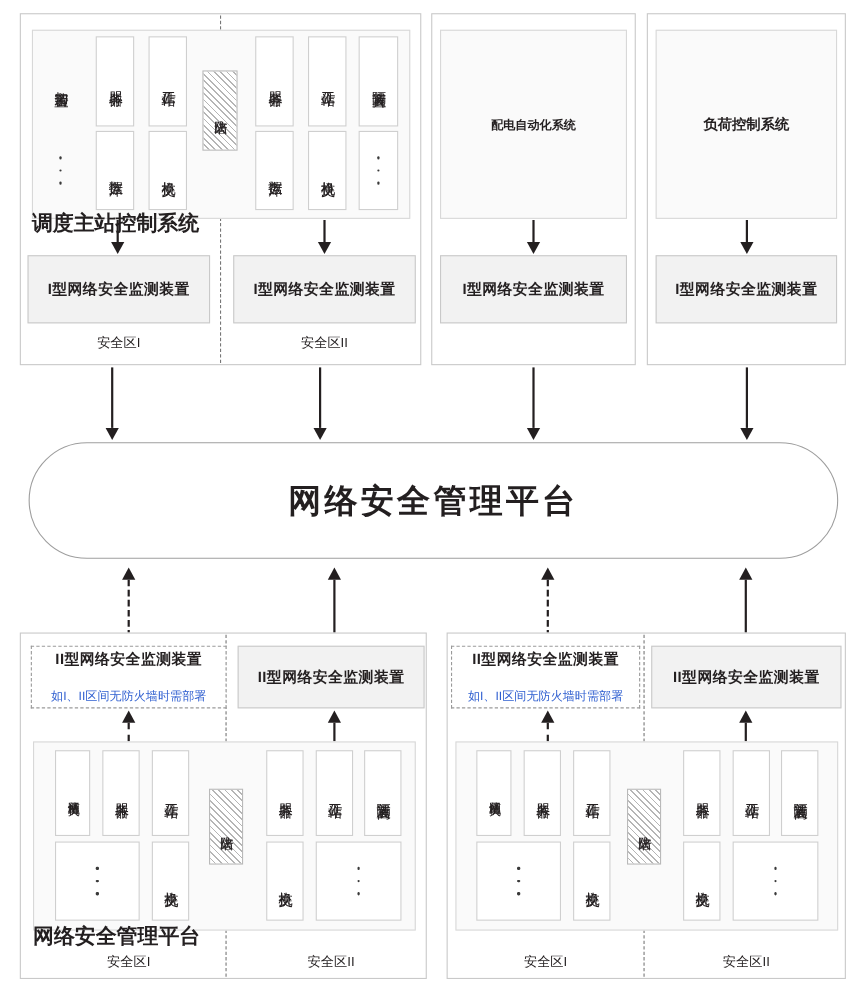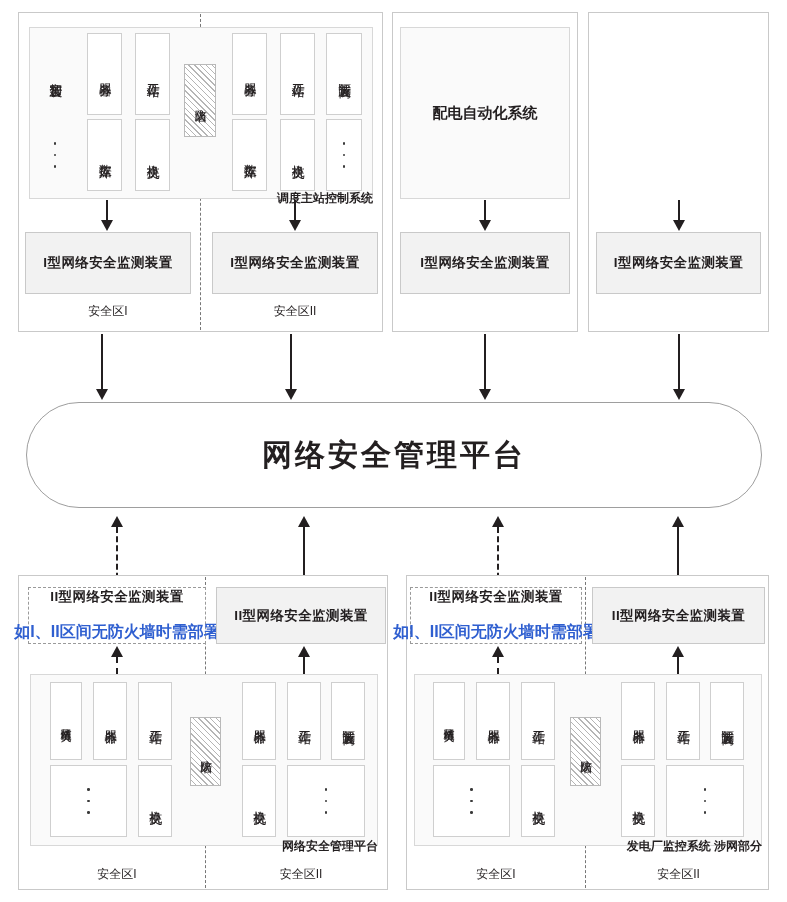--- a/index.html
+++ b/index.html
@@ -75,23 +75,23 @@
     );
     display: flex;
     align-items: center;
     justify-content: center;
   }
   .firewall .vtext { background: transparent; font-size: 12px; }
 
   
   .grouplabel {
     position: absolute;
-    font-size: 12px;
+    font-size: 19px;
     font-weight: 700;
-    text-align: right;
+    text-align: left;
     white-space: nowrap;
   }
   .zonelabel {
     position: absolute;
     font-size: 12px;
     text-align: center;
     white-space: nowrap;
   }
 
   
@@ -104,23 +104,23 @@
     align-items: center;
     justify-content: center;
     text-align: right;
   }
   .mdev .t1 { font-size: 13.5px; font-weight: 700; letter-spacing: 0.4px; white-space: nowrap; }
   .mdev.dashed {
     border: 1px dashed #9a9a9a;
     background: #ffffff;
   }
   .mdev .t2 {
-    font-size: 16px;
+    font-size: 11px;
     color: #2f5fd0;
-    font-weight: 700;
+    font-weight: 400;
     margin-top: 16px;
     white-space: nowrap;
   }
 
   
   .platform {
     position: absolute;
     border: 1px solid #9e9e9e;
     border-radius: 60px;
     background: #ffffff;
@@ -246,31 +246,35 @@
   <div class="mdev" style="left:212px; top:232px; width:166px; height:62px;">
     <div class="t1">I型网络安全监测装置</div>
   </div>
 
   <div class="zonelabel" style="left:25px; top:303px; width:166px;">安全区I</div>
   <div class="zonelabel" style="left:212px; top:303px; width:166px;">安全区II</div>
 
   <div class="panel" style="left:392px; top:12px; width:186px; height:320px;"></div>
   <div class="group" style="left:400px; top:27px; width:170px; height:172px;
               display:flex; align-items:center; justify-content:center;">
-    <span style="font-size:15px; font-weight:700;">配电自动化系统</span>
+    <span style="font-size:11px; font-weight:700;">配电自动化系统</span>
   </div>
   <div class="conn down" style="left:478px; top:200px; width:14px; height:31px;">
     <div class="shaft" style="height:20px;"></div>
       <div class="head"></div>
   </div>
   <div class="mdev" style="left:400px; top:232px; width:170px; height:62px;">
     <div class="t1">I型网络安全监测装置</div>
   </div>
 
   <div class="panel" style="left:588px; top:12px; width:181px; height:320px;"></div>
+  <div class="group" style="left:596px; top:27px; width:165px; height:172px;
+              display:flex; align-items:center; justify-content:center;">
+    <span style="font-size:13px; font-weight:700;">负荷控制系统</span>
+  </div>
   <div class="conn down" style="left:672px; top:200px; width:14px; height:31px;">
     <div class="shaft" style="height:20px;"></div>
       <div class="head"></div>
   </div>
   <div class="mdev" style="left:596px; top:232px; width:165px; height:62px;">
     <div class="t1">I型网络安全监测装置</div>
   </div>
 
   <div class="conn down" style="left:95px; top:334px; width:14px; height:66px;">
     <div class="shaft" style="height:55px;"></div>
@@ -432,18 +436,17 @@
   </div>
   <div class="cell" style="left:621px; top:765px; width:34px; height:72px;">
     <span class="vtext">交换机</span>
   </div>
   <div class="cell vdots" style="left:666px; top:765px; width:78px; height:72px;">
     <i></i>
       <i></i>
       <i></i>
   </div>
 
-  <div class="grouplabel" style="left:414px; top:838px; width:348px;">发电厂监控系统  涉网部分</div>
 
   <div class="zonelabel" style="left:410px; top:866px; width:172px;">安全区I</div>
   <div class="zonelabel" style="left:592px; top:866px; width:173px;">安全区II</div>
 
 </div>
 
 </body></html>

